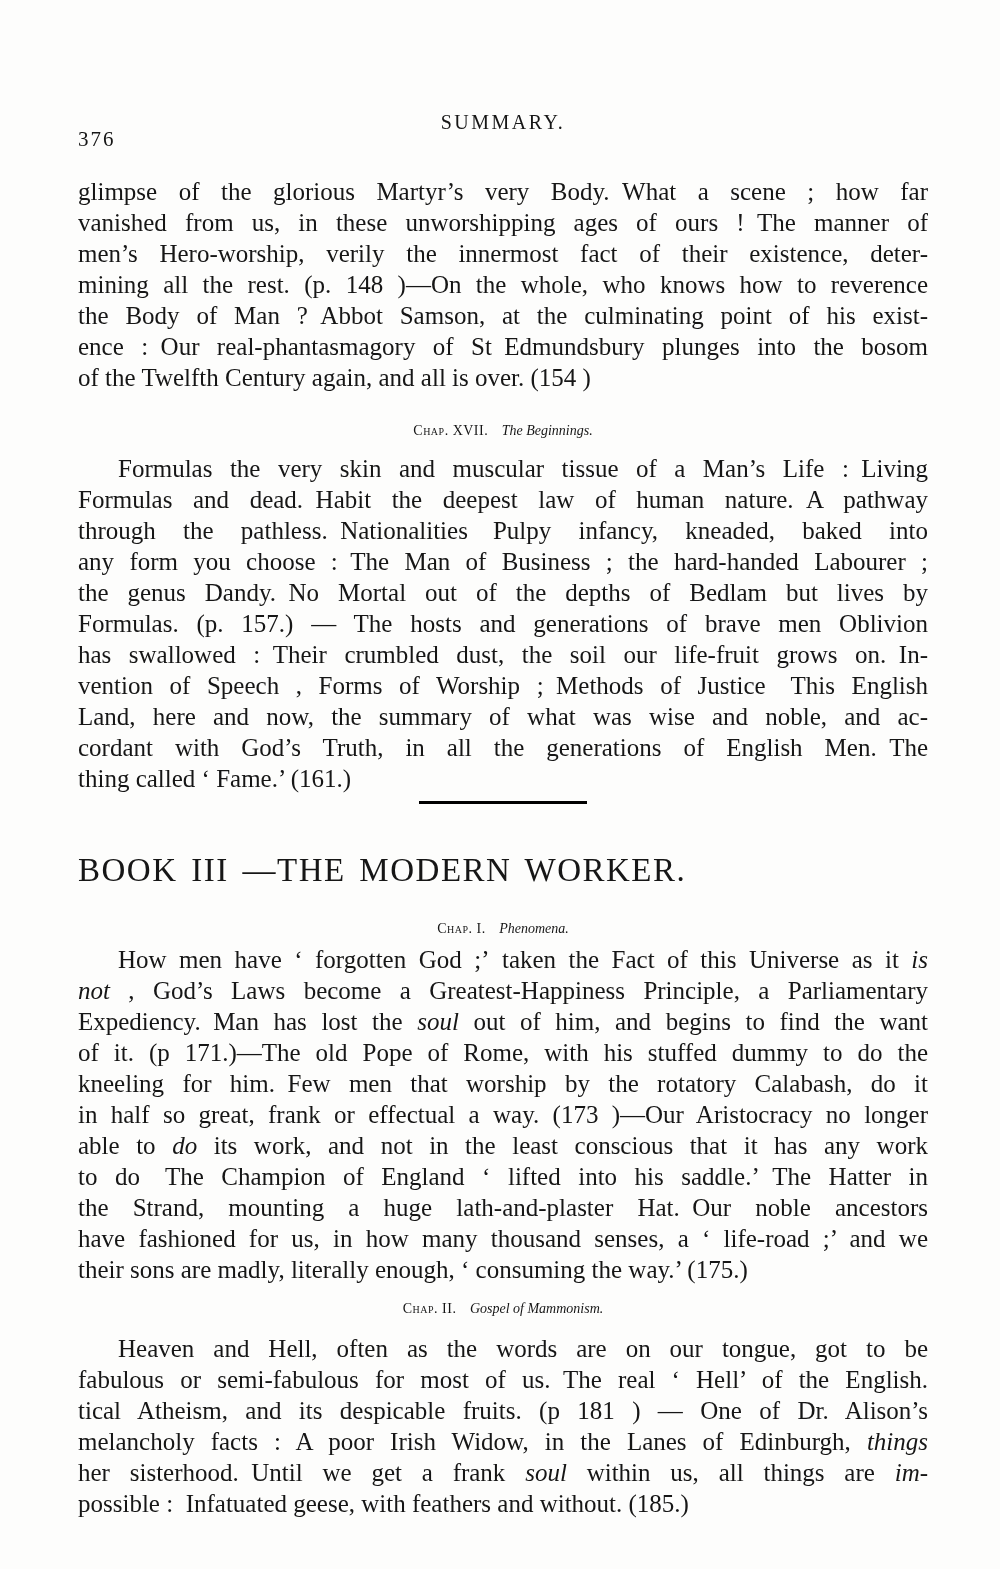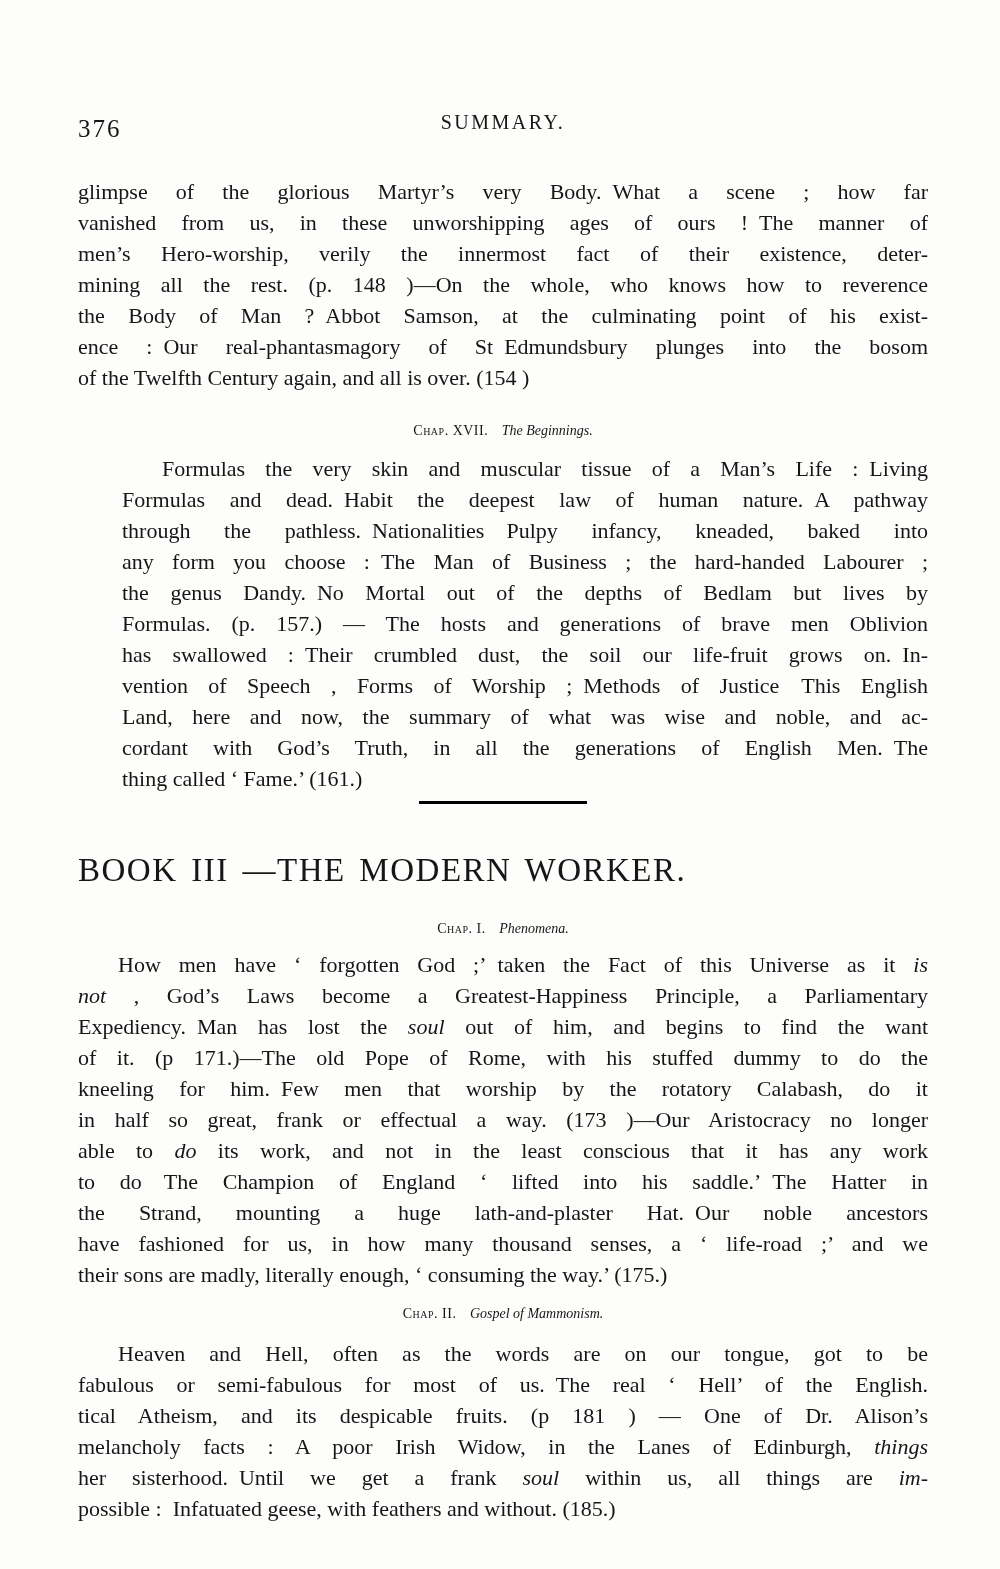--- a/index.html
+++ b/index.html
@@ -22,50 +22,50 @@
     padding: 66px 72px 0 78px; 
   }
   
   .page-header {
     position: relative;
     height: 26px;
   }
   .page-number {
     position: absolute;
     left: 0;
-    top: 4px;
-    font-size: 25px;
+    top: 16px;
+    font-size: 21px;
     letter-spacing: 2px;
   }
   .running-head {
     display: block;
     text-align: center;
     font-size: 20px;
     letter-spacing: 2.5px;
     margin-top: 45px;
   }
   
-  .para { font-size: 22px; }
+  .para { font-size: 25px; }
   .para .line {
     line-height: 31px;
     text-align: justify;
     text-align-last: justify;
     white-space: nowrap;
     overflow: hidden;
   }
   .para .line.last {
     text-align-last: left;
   }
   .para .line.indent {
     text-indent: 40px;
   }
   .para em { font-style: italic; }
   .p1 { margin-top: 39px; }
-  .p2 { margin-top: 7px; margin-left: 44px; }
-  .p3 { margin-top: 5px; }
+  .p2 { margin-top: 7px; }
+  .p3 { }
   .p4 { margin-top: 9px; }
   
   .chap-heading {
     text-align: center;
     font-size: 14px;
     font-weight: normal;
     line-height: 31px;
   }
   .chap-label { font-variant: small-caps; letter-spacing: 0.5px; }
   .chap-title { font-style: italic; margin-left: 10px; }

